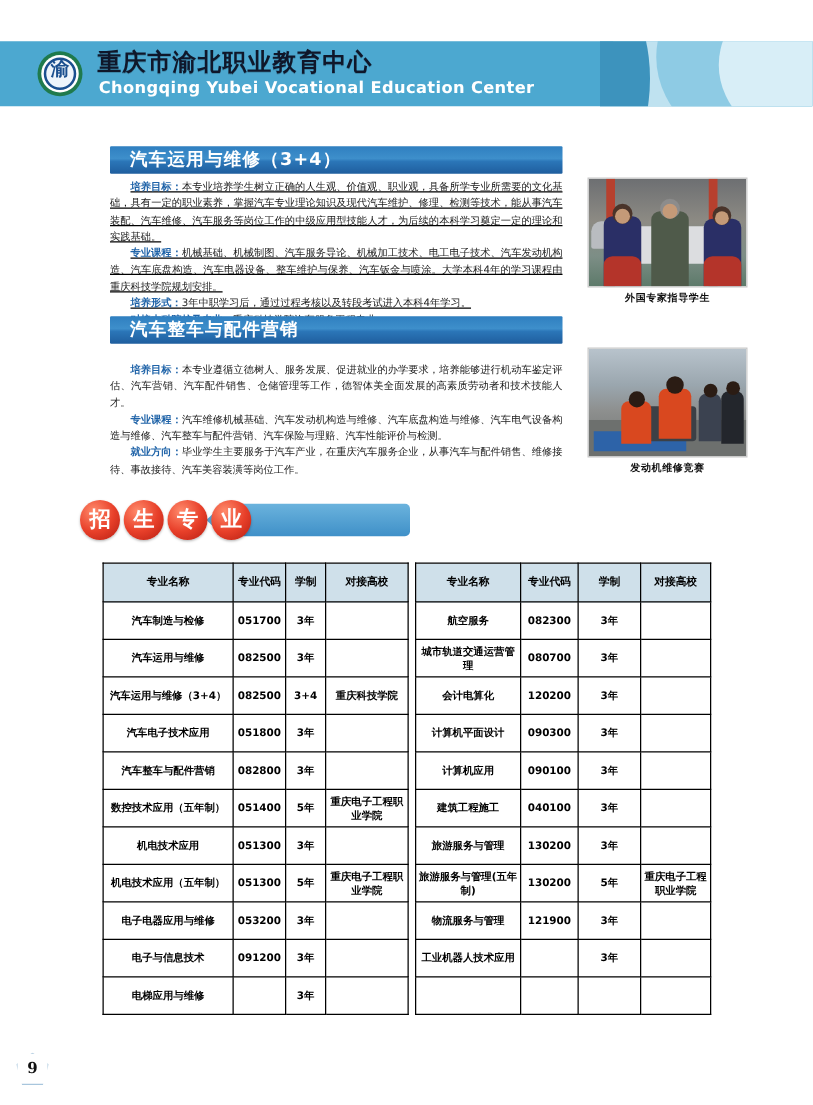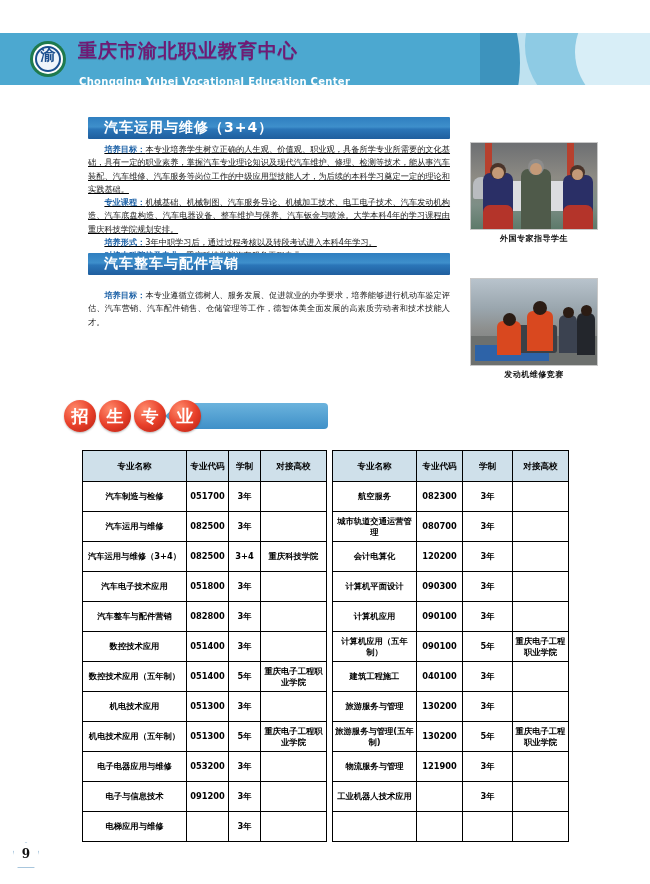--- a/index.html
+++ b/index.html
@@ -37,27 +37,27 @@
     position:absolute;inset:5px;border-radius:50%;
     border:2px solid #1b4f8f;background:#eef4fb;
   }
   .logo .mark{
     position:absolute;left:0;right:0;top:7px;text-align:center;
     font-size:15px;font-weight:bold;color:#1b4f8f;line-height:1;
     font-family:"DejaVu Serif","Liberation Serif",serif;
   }
   .school-cn{
     position:absolute;left:78px;top:7px;
-    font-size:19px;font-weight:bold;color:#701a75;letter-spacing:1px;
+    font-size:19px;font-weight:bold;color:#0f172a;letter-spacing:1px;
     line-height:1.1;
     text-shadow:0 1px 0 rgba(0,0,0,.18);
   }
   .school-en{
-    position:absolute;left:79px;top:43px;
-    font-size:10px;font-weight:bold;color:#ffffff;letter-spacing:.3px;
+    position:absolute;left:79px;top:30px;
+    font-size:13px;font-weight:bold;color:#ffffff;letter-spacing:.3px;
     white-space:nowrap;
   }
 
   
   .bar{
     position:absolute;height:22px;width:362px;left:88px;
     background:linear-gradient(to bottom,#2f7fc0 0%,#3e8fcb 45%,#2b76b8 55%,#1f5e9e 100%);
     border-radius:1px;
   }
   .bar span{
@@ -225,20 +225,26 @@
   </div>
   <div class="cap">外国专家指导学生</div>
 </div>
 
 <div class="bar" id="bar2">
   <span>汽车整车与配件营销</span>
 </div>
 <div class="block" id="blk2">
   <p class="para">
     <span class="lab">培养目标：</span><span>本专业遵循立德树人、服务发展、促进就业的办学要求，培养能够进行机动车鉴定评估、汽车营销、汽车配件销售、仓储管理等工作，德智体美全面发展的高素质劳动者和技术技能人才。</span>
+  </p>
+  <p class="para">
+    <span class="lab">专业课程：</span><span>汽车维修机械基础、汽车发动机构造与维修、汽车底盘构造与维修、汽车电气设备构造与维修、汽车整车与配件营销、汽车保险与理赔、汽车性能评价与检测。</span>
+  </p>
+  <p class="para">
+    <span class="lab">就业方向：</span><span>毕业学生主要服务于汽车产业，在重庆汽车服务企业，从事汽车与配件销售、维修接待、事故接待、汽车美容装潢等岗位工作。</span>
   </p>
 </div>
 
 <div class="photo-wrap" id="ph2">
   <div class="photo p2">
     <div class="p2bg"></div>
     <div class="road"></div>
     <div class="tbl"></div>
     <div class="eng"></div>
     <div class="st" style="left:26px;top:42px;width:24px;height:34px;"></div>
@@ -337,31 +343,20 @@
           <td>082800</td>
           <td>3年</td>
           <td></td>
           <td class="gap"></td>
           <td>计算机应用</td>
           <td>090100</td>
           <td>3年</td>
           <td></td>
         </tr>
         <tr>
-          <td>数控技术应用</td>
-          <td>051400</td>
-          <td>3年</td>
-          <td></td>
-          <td class="gap"></td>
-          <td>计算机应用（五年制）</td>
-          <td>090100</td>
-          <td>5年</td>
-          <td>重庆电子工程职业学院</td>
-        </tr>
-        <tr>
           <td>数控技术应用（五年制）</td>
           <td>051400</td>
           <td>5年</td>
           <td>重庆电子工程职业学院</td>
           <td class="gap"></td>
           <td>建筑工程施工</td>
           <td>040100</td>
           <td>3年</td>
           <td></td>
         </tr>

